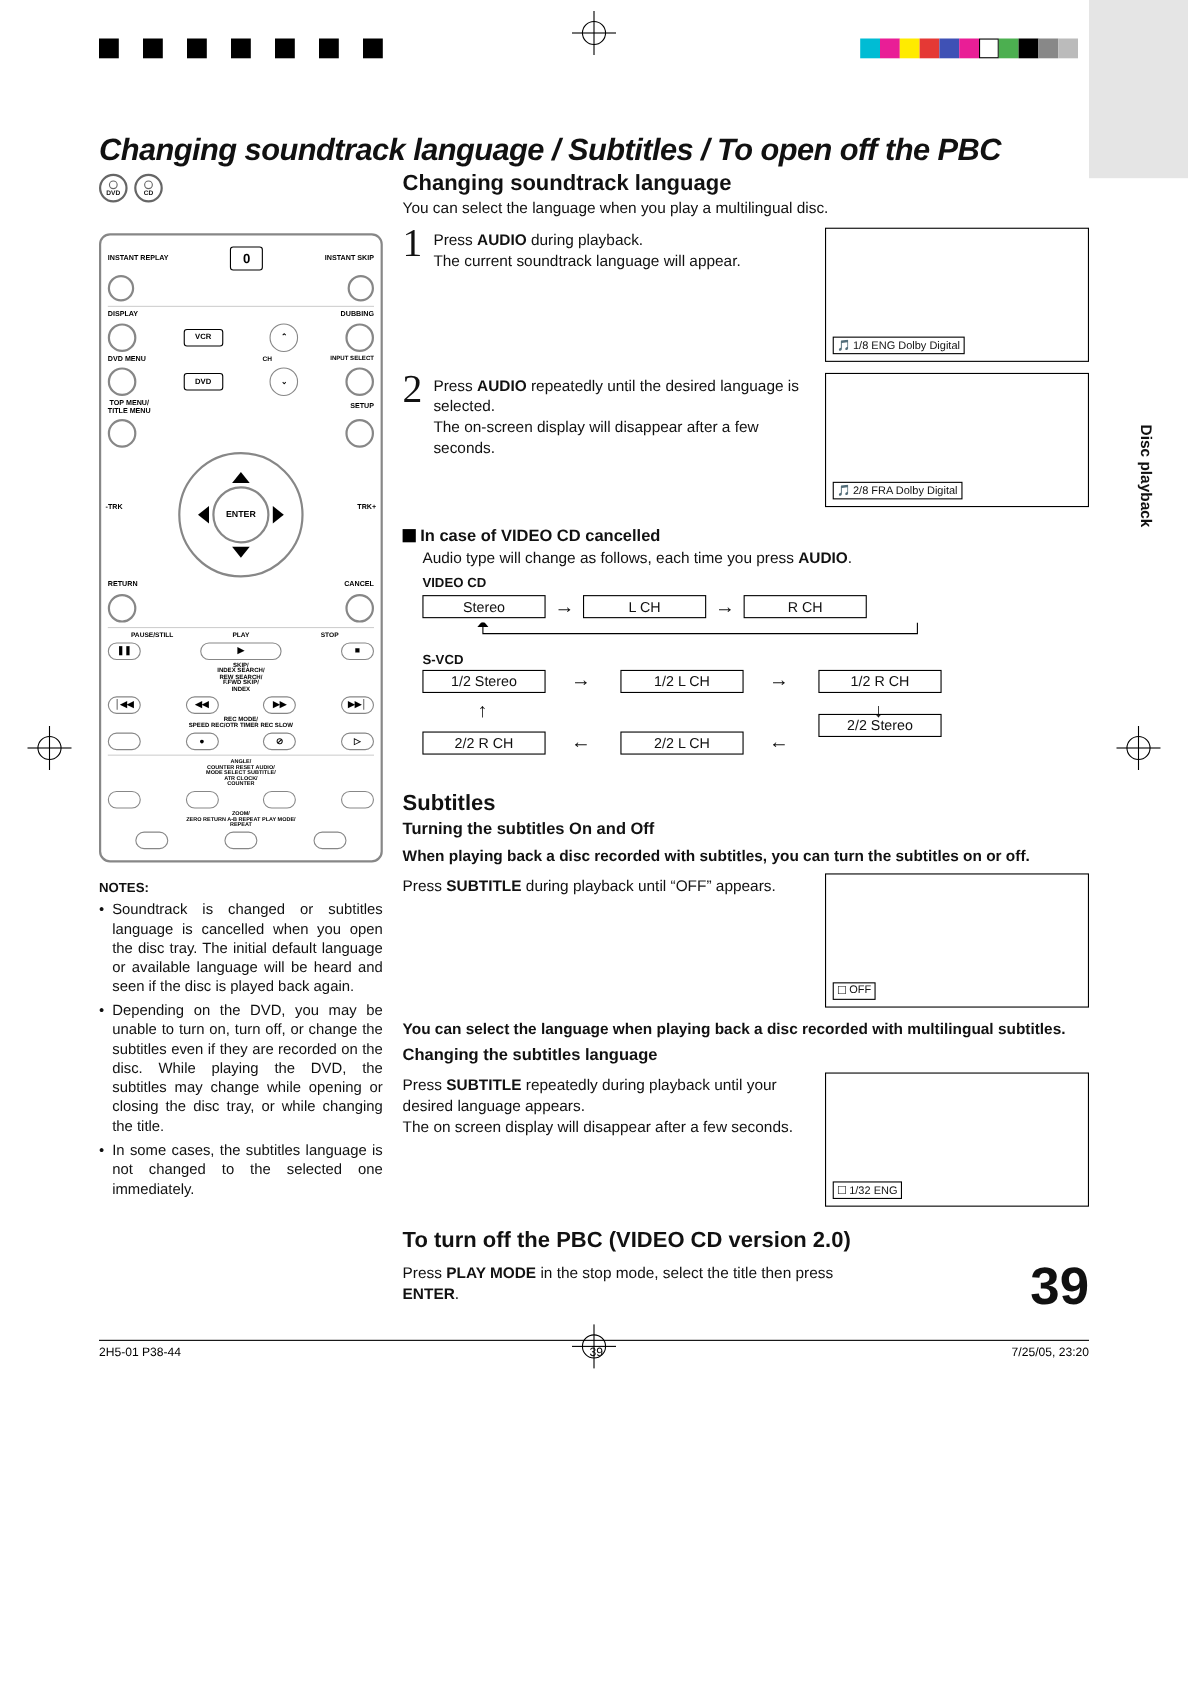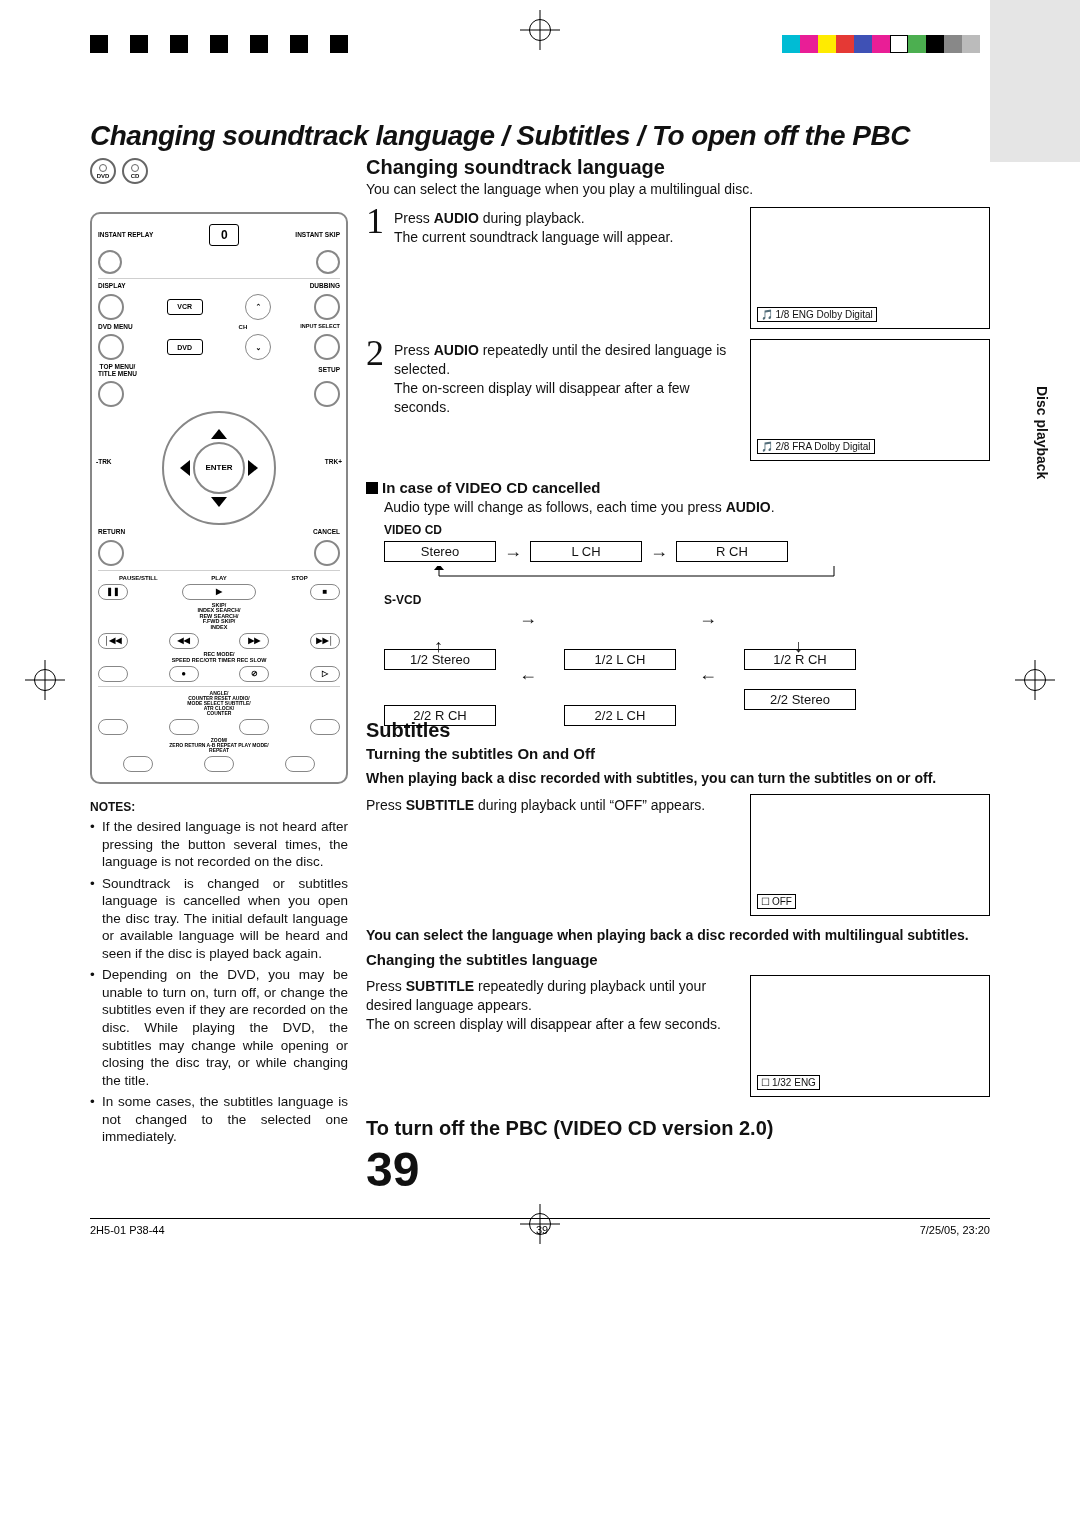--- a/index.html
+++ b/index.html
@@ -147,21 +147,21 @@
     border:1px solid #000; font-size:10px; padding:1px 3px;
     display:flex; align-items:center; gap:2px;
   }
   .sub-h { font-size:15px; font-weight:900; margin:18px 0 2px 0; }
   .sub-h .blk-sq { display:inline-block; width:12px; height:12px; background:#000; margin-right:4px; transform:translateY(1px);}
   .flow-title { font-size:12px; font-weight:900; margin:6px 0 2px 0; }
   .flow { display:flex; align-items:center; gap:8px; margin:4px 0;}
   .flow .box { border:1px solid #000; padding:2px 0; font-size:13px; width:110px; text-align:center;}
   .flow .arw { font-size:18px; line-height:1;}
   .flow-multi { position:relative; width:500px; }
-  .flow-multi .box { border:1px solid #000; padding:2px 0; font-size:13px; width:110px; text-align:center; position:absolute;margin-top:40px;}
+  .flow-multi .box { border:1px solid #000; padding:2px 0; font-size:13px; width:110px; text-align:center; position:absolute;}
   .flow-multi .arw { position:absolute; font-size:18px; line-height:1;}
   .bold-para { font-weight:900; font-size:14px; margin:2px 0 6px 0; line-height:1.3;}
   .plain-para { font-size:14px; margin:2px 0; line-height:1.35;}
   .sec-h2 { font-size:20px; font-weight:900; margin:20px 0 2px 0;}
   .pbc-row { display:flex; gap:10px; align-items:flex-start; margin-top:6px;}
   .page-num { font-size:48px; font-weight:900; text-align:right; line-height:1;}
   .side-label {
     position:absolute;
     right: -60px;
     top: 230px;
@@ -373,21 +373,20 @@
 REPEAT</span></div>
         <div class="pill-row" style="justify-content:space-around;">
           <span class="pill"></span>
           <span class="pill"></span>
           <span class="pill"></span>
         </div>
       </div>
 
       <div class="notes-title">NOTES:</div>
       <ul class="notes-list">
-        <li>If the desired language is not heard after pressing the button several times, the language is not recorded on the disc.</li>
         <li>Soundtrack is changed or subtitles language is cancelled when you open the disc tray. The initial default language or available language will be heard and seen if the disc is played back again.</li>
         <li>Depending on the DVD, you may be unable to turn on, turn off, or change the subtitles even if they are recorded on the disc. While playing the DVD, the subtitles may change while opening or closing the disc tray, or while changing the title.</li>
         <li>In some cases, the subtitles language is not changed to the selected one immediately.</li>
       </ul>
     </div>
 
     <div class="right-col" style="position:relative;">
       <div class="side-label">Disc playback</div>
 
       <div class="sec-h">Changing soundtrack language</div>
@@ -474,20 +473,23 @@
         <div class="osd">
               <div class="tag">
                 <span>☐</span>
                 <span>1/32 ENG</span>
               </div>
             </div>
       </div>
 
       <div class="sec-h2">To turn off the PBC (VIDEO CD version 2.0)</div>
       <div class="pbc-row">
+        <div class="plain-para" style="flex:1">
+          <span>Press </span><b>PLAY MODE</b><span> in the stop mode, select the title then press </span><br><b>ENTER</b><span>.</span>
+        </div>
         <div class="page-num">39</div>
       </div>
     </div>
   </div>
 </div>
 </div>
 
 <div class="footer">
   <span>2H5-01 P38-44</span>
   <span>39</span>

